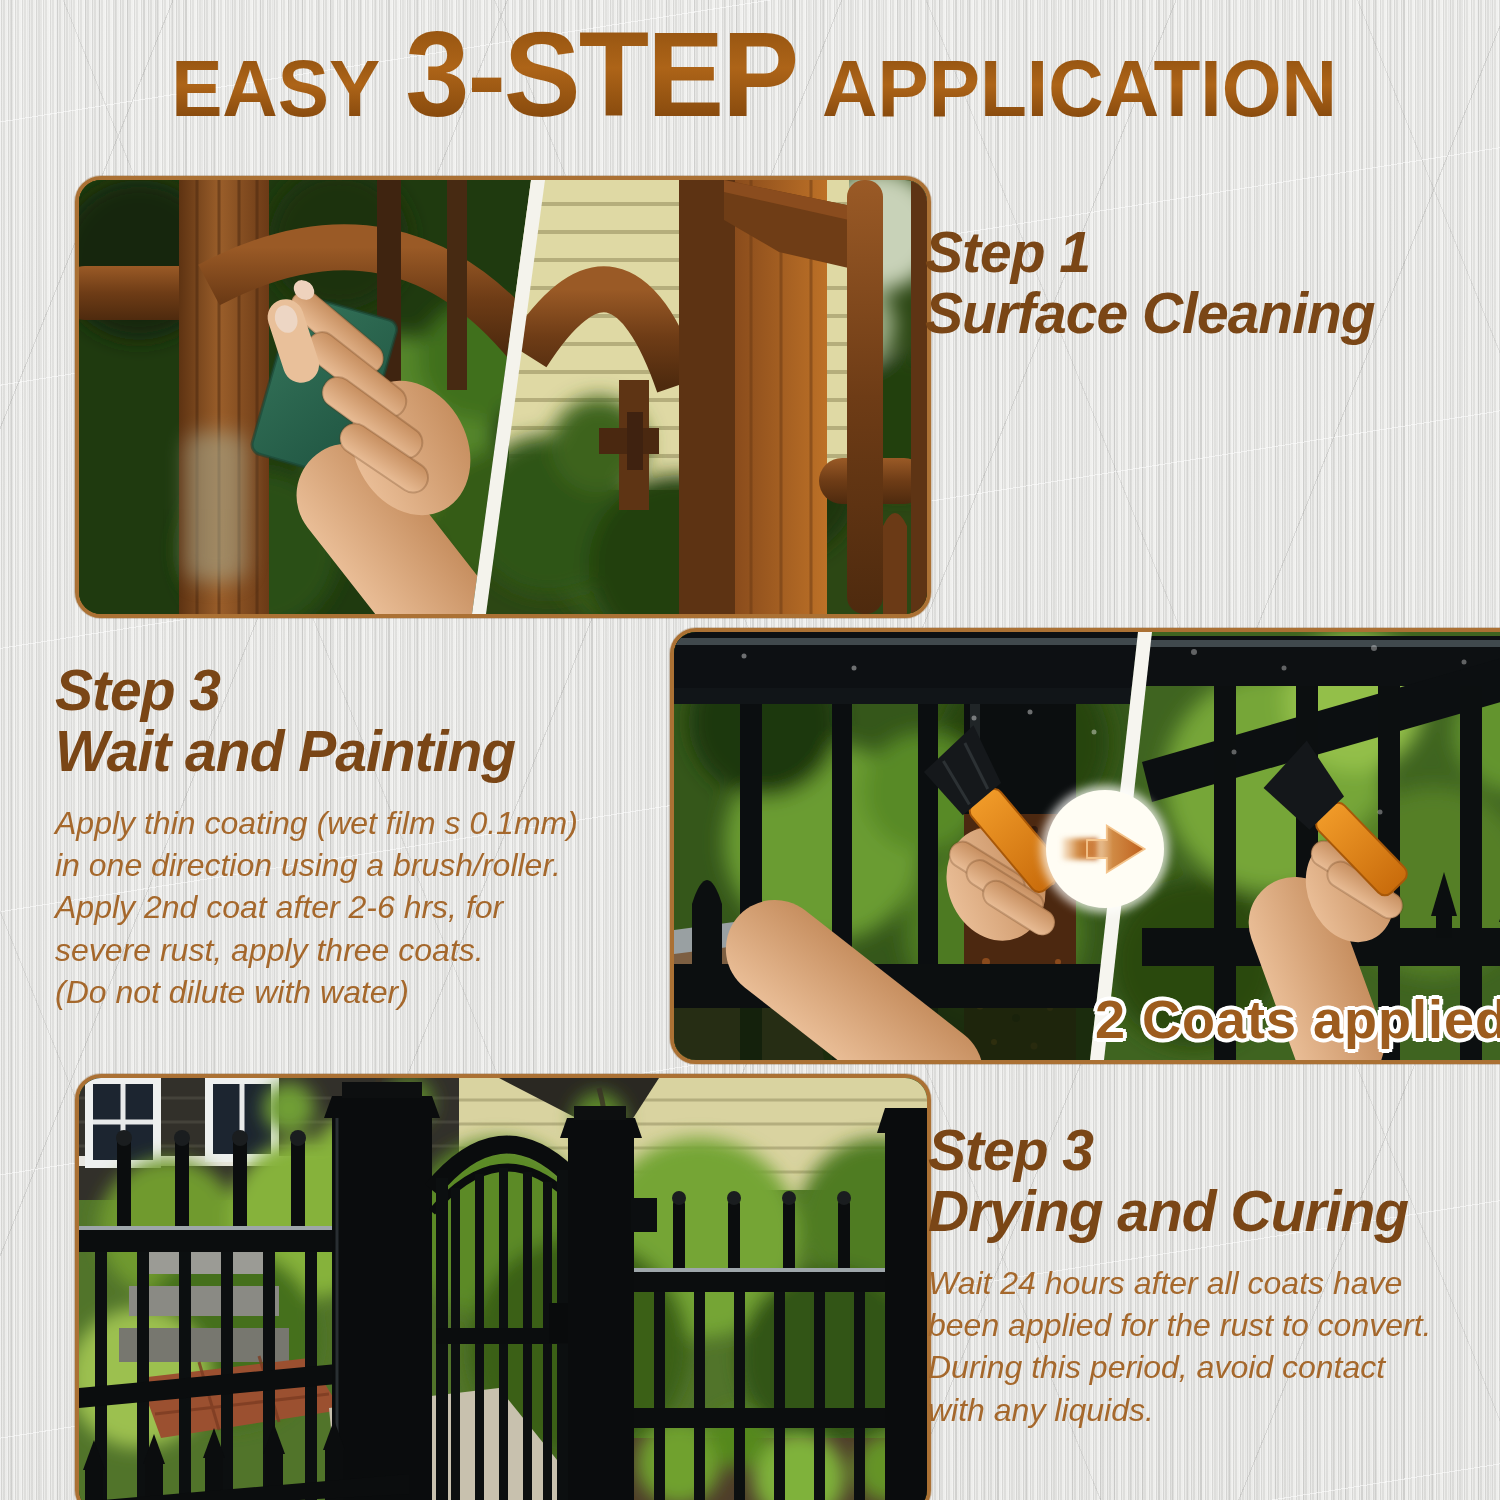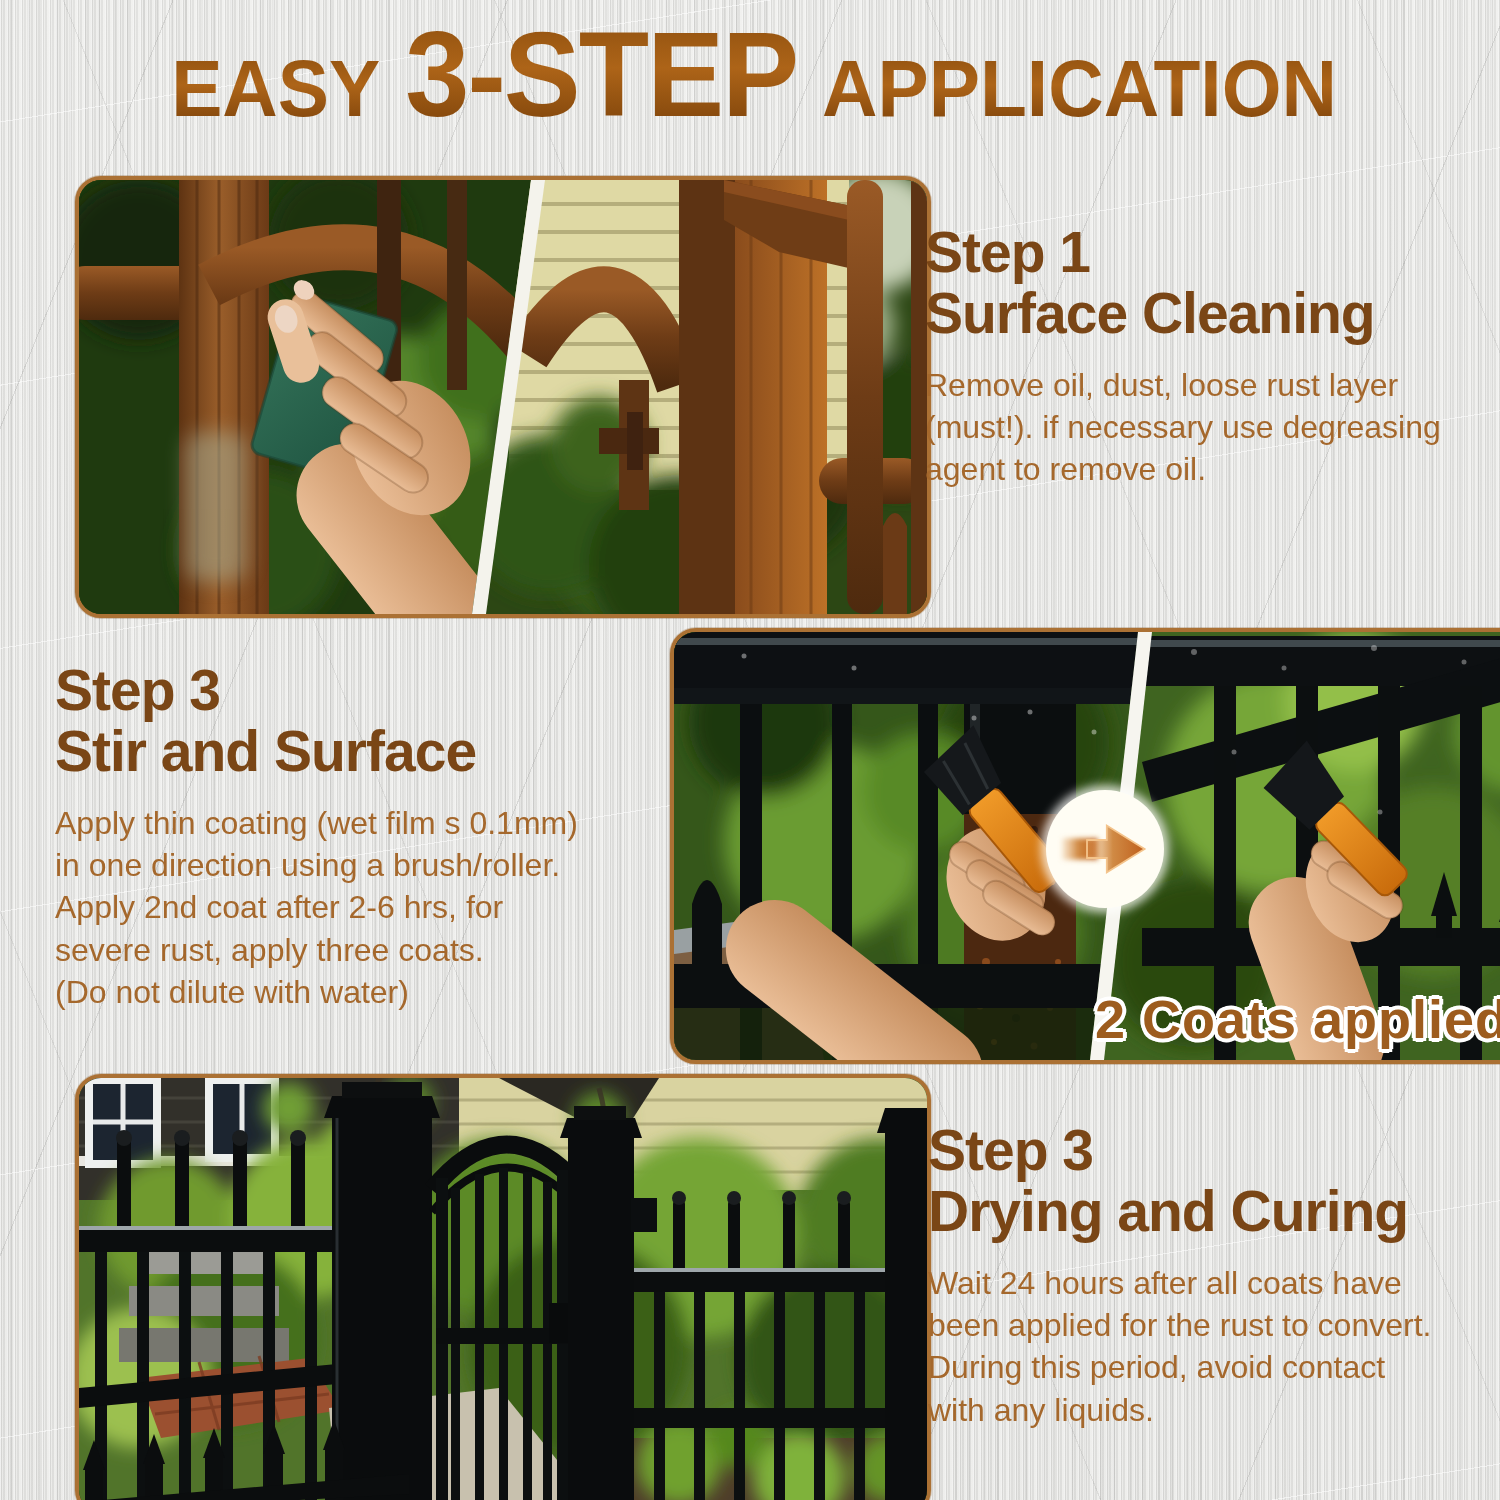--- a/index.html
+++ b/index.html
@@ -40,21 +40,21 @@
   .photo{
     position:absolute;border:4px solid #ab7134;border-radius:26px;overflow:hidden;
     box-shadow:0 0 0 1px rgba(120,70,20,.25);
     background:#223a10;
   }
   #photo1{left:35px;top:160px;width:848px;height:434px;}
   #photo2{left:630px;top:612px;width:855px;height:428px;}
   #photo3{left:35px;top:1058px;width:848px;height:434px;}
   .photo svg{display:block;width:100%;height:100%;}
   
-  .step-text{position:absolute;}
+  .step-text{position:absolute;font-style:italic;}
   #step1-text{left:925px;top:222px;width:575px;}
   #step2-text{left:55px;top:660px;width:600px;}
   #step3-text{left:928px;top:1120px;width:575px;}
   .step-head{
     font-weight:bold;font-size:57px;line-height:1.07;letter-spacing:-1px;
     color:#7a4616;
   }
   .step-body{
     margin:20px 0 0 0;font-size:32px;line-height:1.32;color:#a5682c;
     white-space:pre-line;
@@ -208,28 +208,25 @@
         </g>
         <ellipse cx="225" cy="110" rx="9" ry="11" fill="#eed2bd" transform="rotate(-50 225 110)"></ellipse>
       </g>
       <polygon points="452,0 466,0 407,434 393,434" fill="#f4f3ec"></polygon>
     </svg>
   </figure>
 
   <section class="step-text" id="step1-text">
     <div class="step-head">Step 1</div>
     <div class="step-head">Surface Cleaning</div>
-    <p class="step-body">Remove oil, dust, loose rust layer
-(must!). if necessary use degreasing
-agent to remove oil.</p>
   </section>
 
   <section class="step-text" id="step2-text">
     <div class="step-head">Step 3</div>
-    <div class="step-head">Stir and Surface</div>
+    <div class="step-head">Wait and Painting</div>
     <p class="step-body">Apply thin coating (wet film s 0.1mm)
 in one direction using a brush/roller.
 Apply 2nd coat after 2-6 hrs, for
 severe rust, apply three coats.
 (Do not dilute with water)</p>
   </section>
 
   <figure class="photo" id="photo2">
     <svg viewBox="0 0 855 428" preserveAspectRatio="none">
       <defs>

